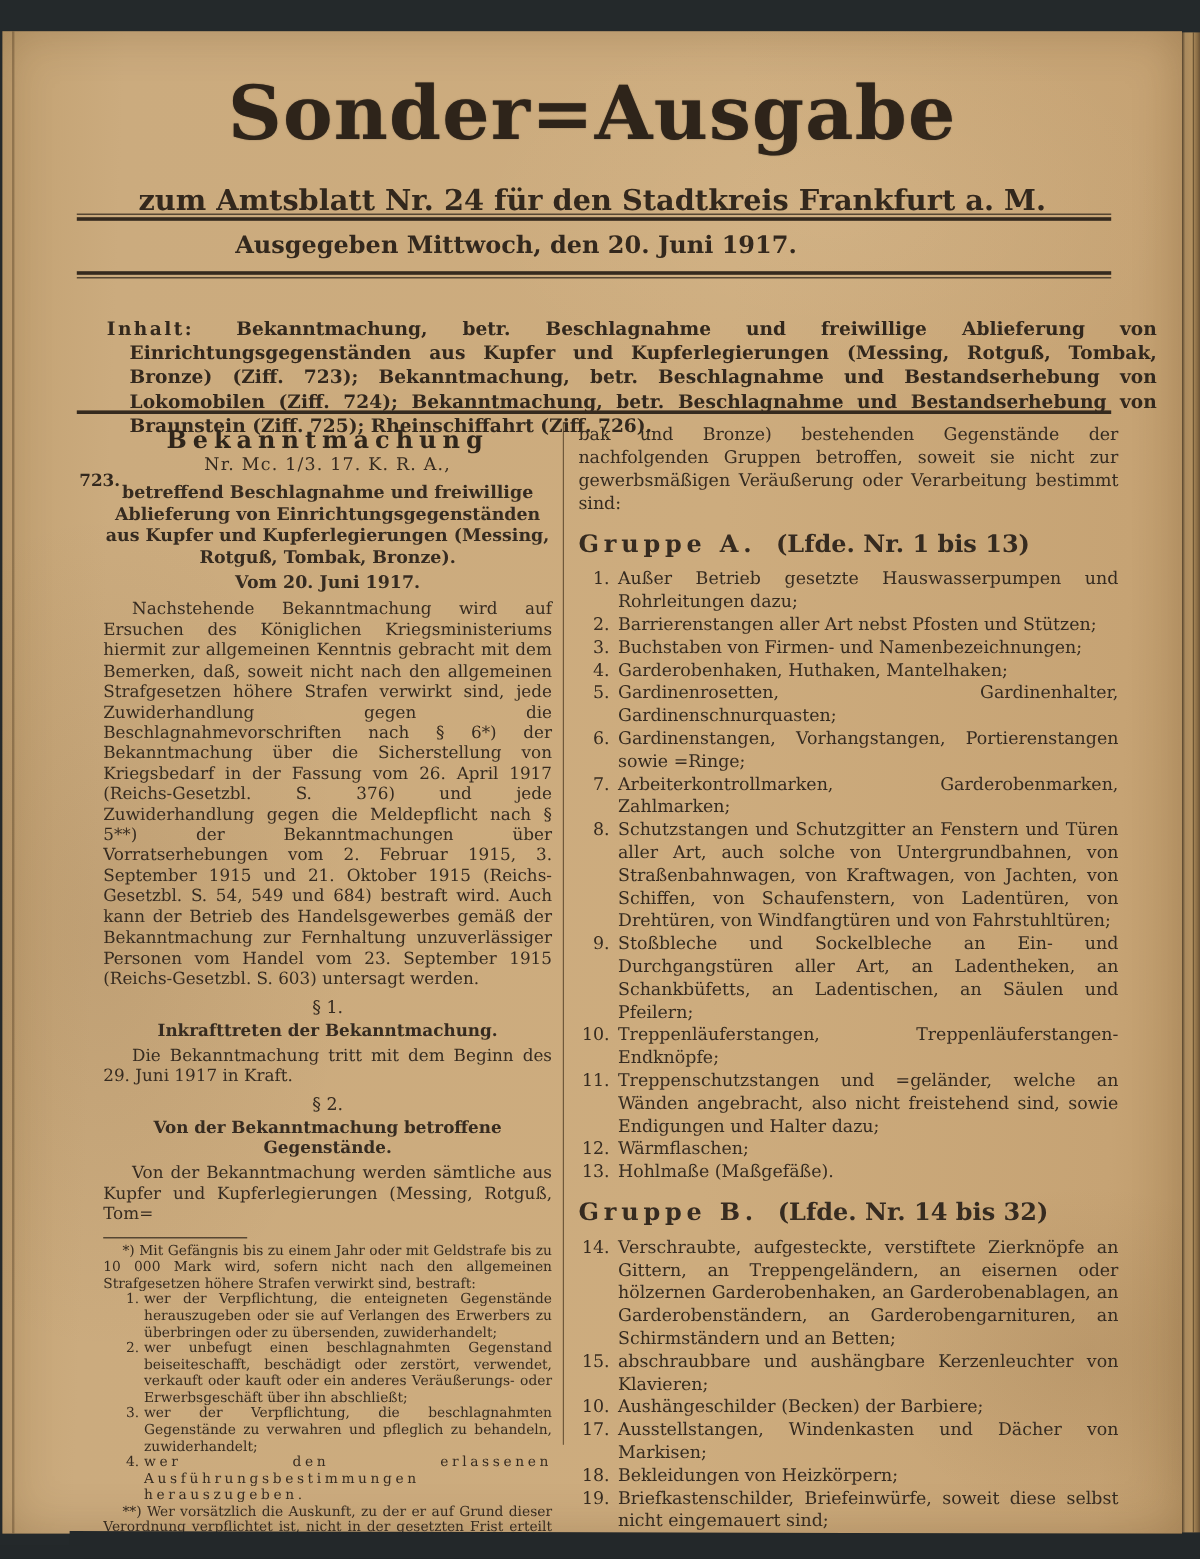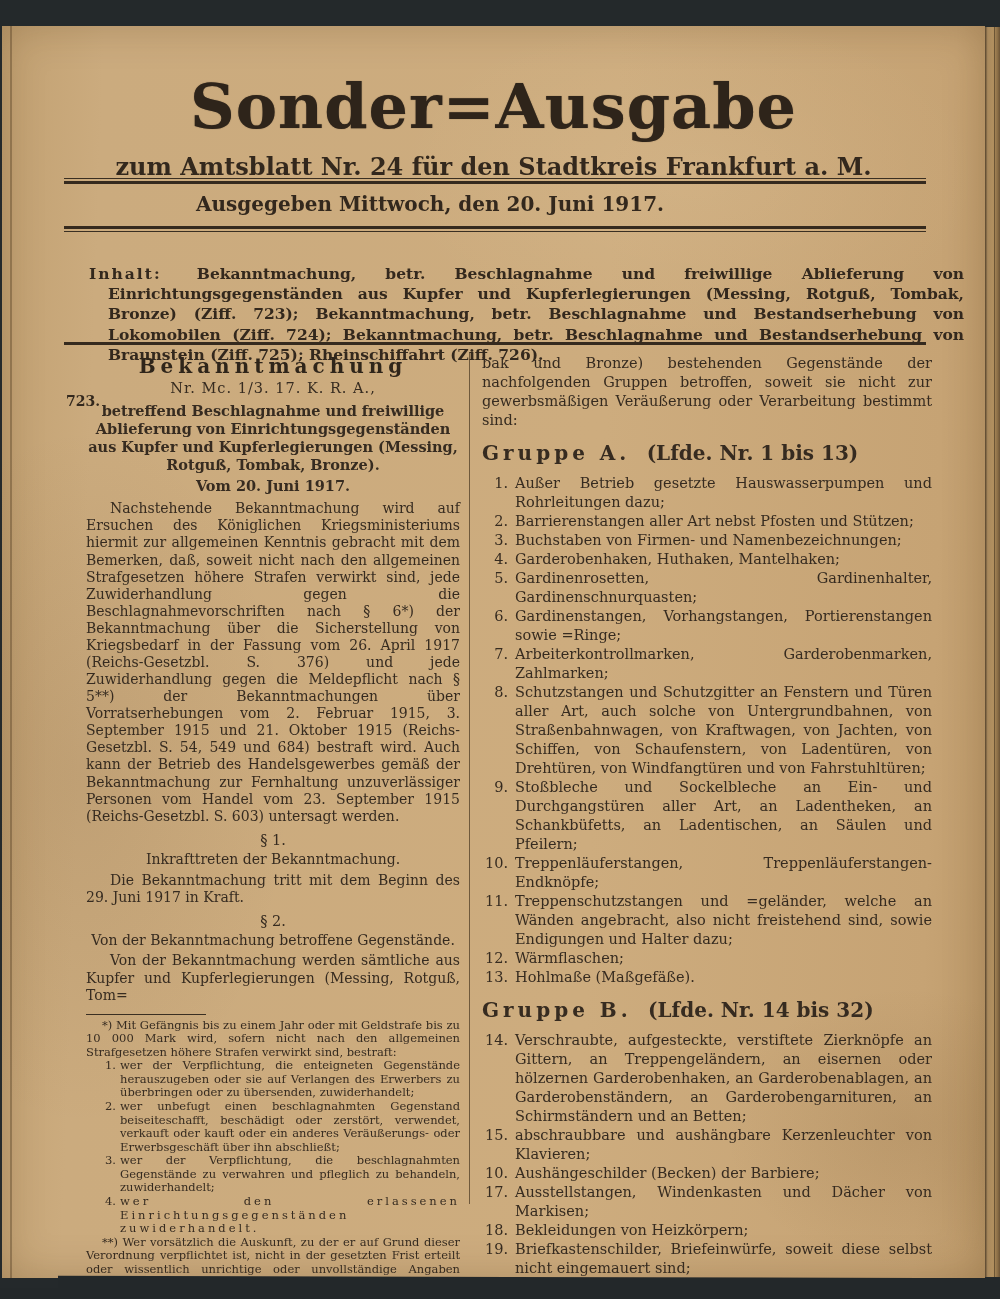--- a/index.html
+++ b/index.html
@@ -15,21 +15,21 @@
          overflow:hidden; box-shadow:inset 0 0 40px rgba(80,50,20,.25);}
   .crease{position:absolute;left:8px;top:0;width:2px;height:100%;background:rgba(70,50,25,.35);}
   .page-edge{position:absolute;right:0;top:27px;width:15px;height:1250px;
              background:linear-gradient(90deg,#55432c 0%, #a9895d 18%, #b2905f 55%, #8a6d45 85%, #6b5336 100%);}
   .page-edge .edge-line{position:absolute;left:9px;top:0;width:1px;height:100%;background:rgba(60,45,25,.55);}
   .bottom-band{position:absolute;left:58px;top:1277px;width:942px;height:22px;background:#23282a;transform:rotate(.15deg);}
   .bottom-corner{position:absolute;left:0px;top:1288px;width:70px;height:11px;background:#23282a;}
 
   .ink{color:#362b20;}
   
-  .masthead-title{position:absolute;left:0;top:44px;width:983px;text-align:center;
+  .masthead-title{position:absolute;left:0;top:32px;width:983px;text-align:center;
       font-size:62px;font-weight:bold;letter-spacing:1px;color:#2e241a;
       text-shadow:0 0 1px rgba(46,36,26,.6);}
   .masthead-sub{position:absolute;left:0;top:126px;width:983px;text-align:center;
       font-size:24px;font-weight:bold;color:#33281d;}
   .rule{position:absolute;left:62px;width:862px;}
   .rule .thin{height:1px;background:#3a2f22;margin-bottom:2px;}
   .rule .thick{height:3px;background:#352a1e;}
   .dateline{position:absolute;left:0;top:166px;width:856px;text-align:center;
       font-size:20px;font-weight:bold;color:#33281d;}
 
@@ -44,21 +44,21 @@
   .col{position:absolute;top:328px;color:#362b20;}
   .col-left{left:84px;width:374px;font-size:14px;line-height:1.22;}
   .col-right{left:480px;width:450px;font-size:14.5px;line-height:1.31;}
 
   .c-head{text-align:center;font-weight:bold;font-size:20px;letter-spacing:5px;color:#2f251a;}
   .c-ref{text-align:center;font-size:14.5px;margin-top:2px;letter-spacing:1px;}
   .c-subject{text-align:center;font-weight:bold;margin-top:4px;font-size:14.5px;line-height:1.25;}
   .c-vom{text-align:center;font-weight:bold;font-size:14.5px;margin-top:2px;margin-bottom:6px;}
   .para{text-align:justify;text-indent:24px;margin:0;}
   .s-num{text-align:center;margin-top:7px;font-size:14.5px;}
-  .s-title{text-align:center;font-weight:normal;margin-top:2px;margin-bottom:3px;}
+  .s-title{text-align:center;font-weight:bold;margin-top:2px;margin-bottom:3px;}
 
   .fn-rule{width:120px;height:1px;background:#3a2f22;margin:10px 0 4px 0;}
   .fnote{font-size:11.5px;line-height:1.18;text-align:justify;}
   .fnote p{margin:0;text-indent:16px;}
   .fn-list{margin:0 0 0 14px;padding:0;}
   .fn-item{display:flex;}
   .fn-item .n{width:16px;text-align:right;margin-right:4px;flex:none;}
   .fn-item .t{flex:1;text-align:justify;}
   .fn-spaced{letter-spacing:3px;}
 
@@ -127,21 +127,21 @@
           <div class="fn-item">
             <span class="n">2.</span>
             <span class="t">wer unbefugt einen beschlagnahmten Gegenstand beiseiteschafft, beschädigt oder zerstört, verwendet, verkauft oder kauft oder ein anderes Veräußerungs- oder Erwerbsgeschäft über ihn abschließt;</span>
           </div>
           <div class="fn-item">
             <span class="n">3.</span>
             <span class="t">wer der Verpflichtung, die beschlagnahmten Gegenstände zu verwahren und pfleglich zu behandeln, zuwiderhandelt;</span>
           </div>
           <div class="fn-item">
             <span class="n">4.</span>
-            <span class="t fn-spaced">wer den erlassenen Einrichtungsgegenständen zuwiderhandelt.</span>
+            <span class="t fn-spaced">wer den erlassenen Ausführungsbestimmungen herauszugeben.</span>
           </div>
         </div>
         <p>**) Wer vorsätzlich die Auskunft, zu der er auf Grund dieser Verordnung verpflichtet ist, nicht in der gesetzten Frist erteilt oder wissentlich unrichtige oder unvollständige Angaben macht, wird mit Gefängnis bis zu 6 Monaten oder mit Geldstrafe bis zu 10 000 Mark bestraft; auch können Vorräte, die verschwiegen sind, im Urteil für dem Staat verfallen erklärt werden. Ebenso wird bestraft, wer vorsätzlich die vorgeschriebenen Lagerbücher einzurichten oder zu führen unterläßt.</p>
 
       </div>
     </div>
 
     <div class="col col-right">
       <p class="cont">bak und Bronze) bestehenden Gegenstände der nachfolgenden Gruppen betroffen, soweit sie nicht zur gewerbsmäßigen Veräußerung oder Verarbeitung bestimmt sind:</p>
 

